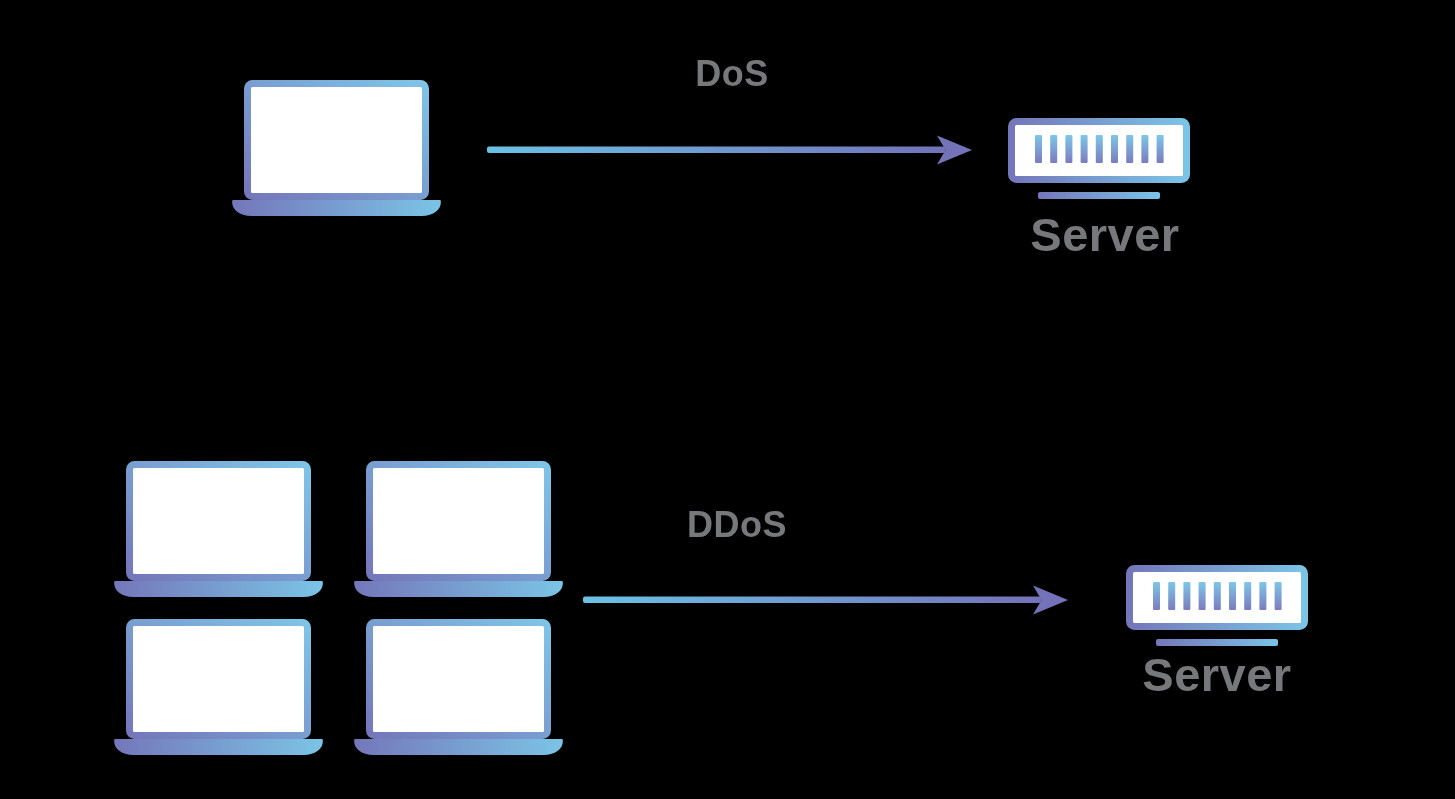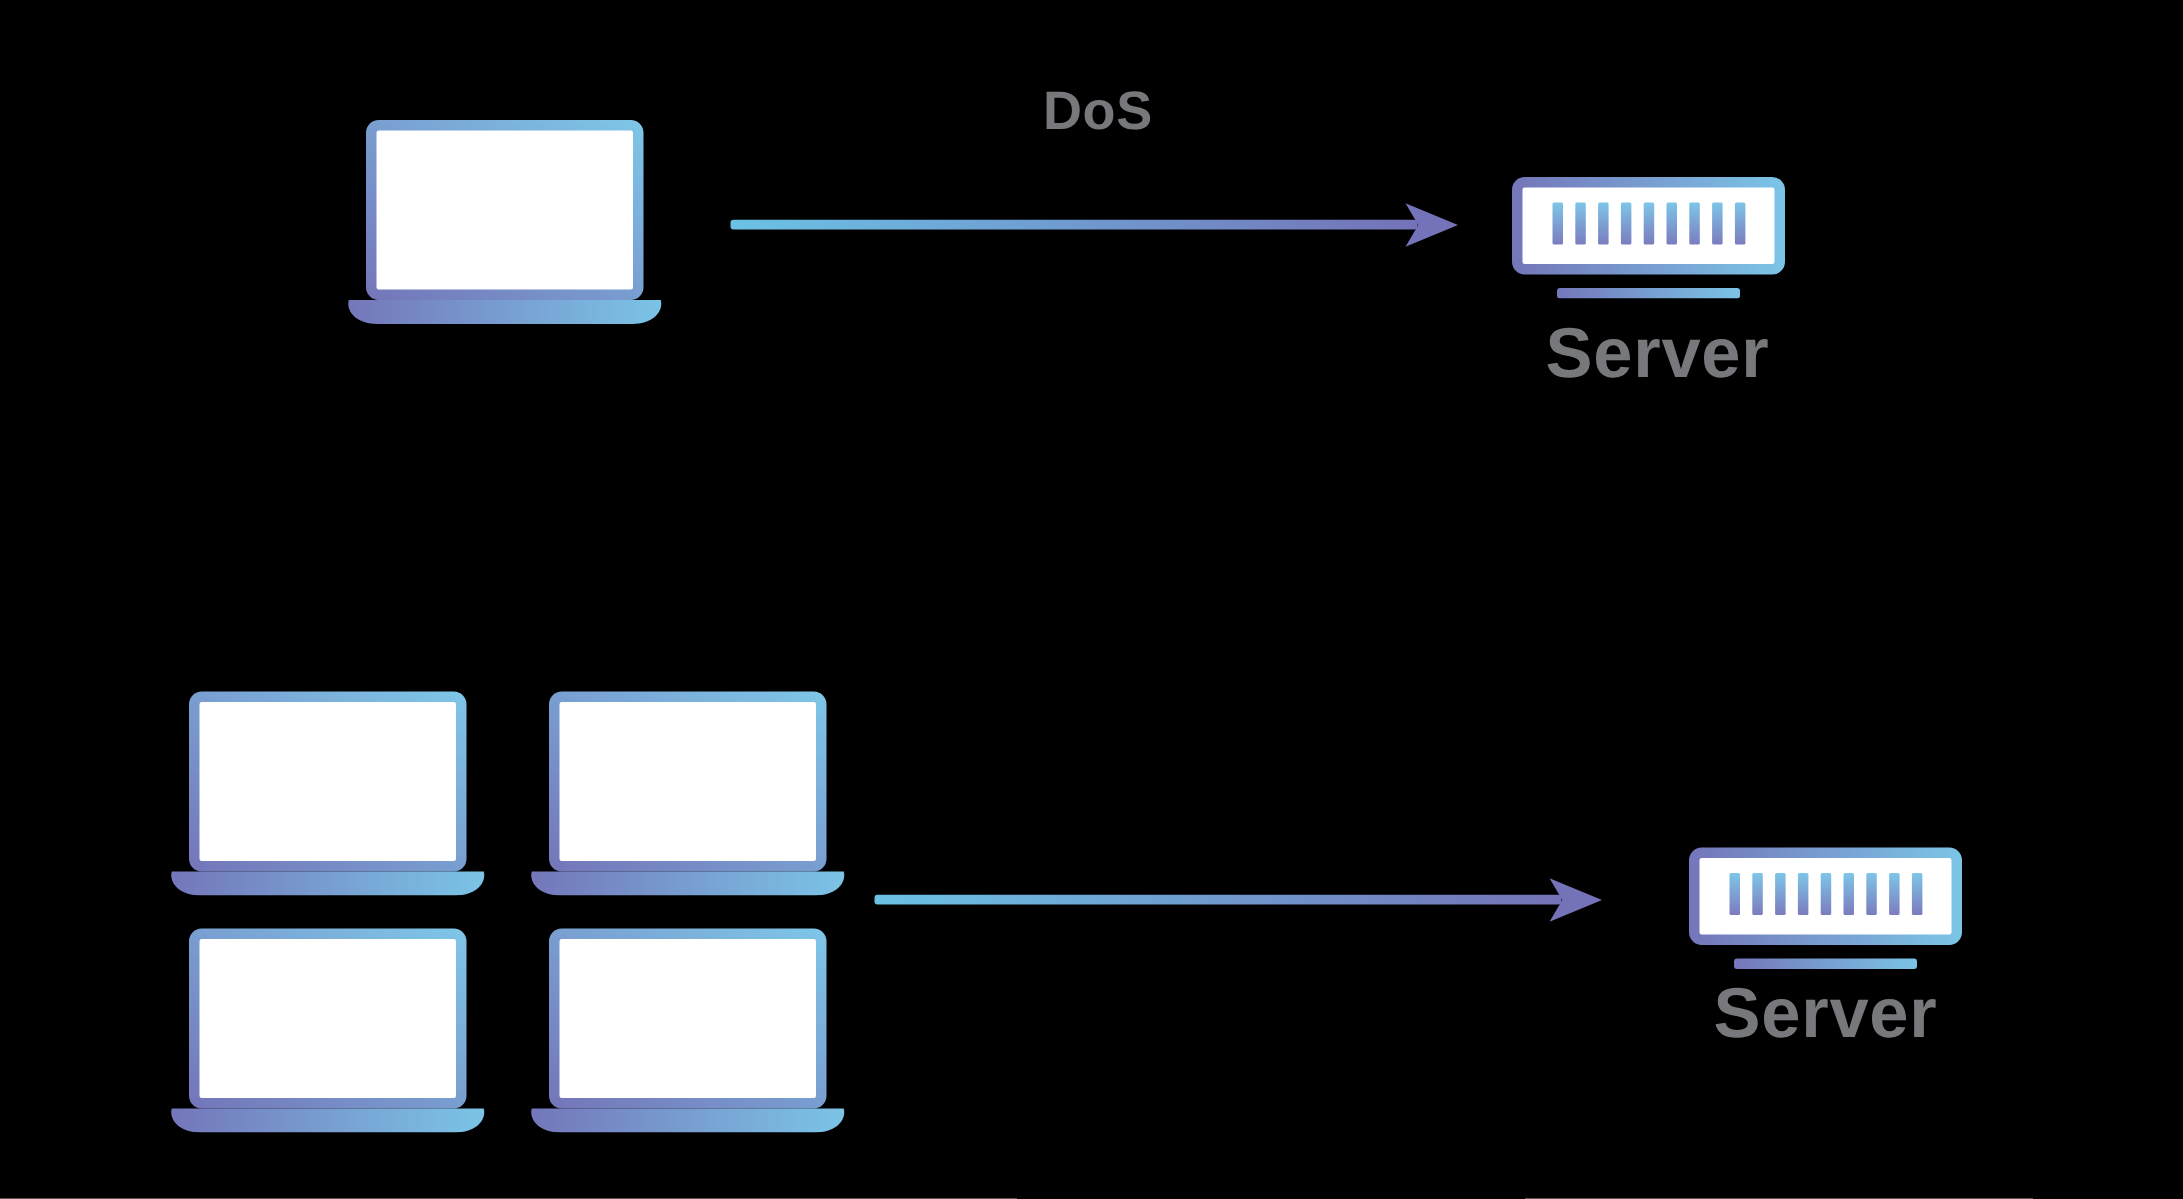--- a/index.html
+++ b/index.html
@@ -99,20 +99,21 @@
     </svg>
     <svg class="abs" style="left:112px;top:235px;" width="213" height="140" viewBox="0 0 213 140">
       <rect x="17.5" y="7.5" width="178" height="113" rx="5" fill="#ffffff" stroke="url(#grad-diag)" stroke-width="7"></rect>
       <path d="M2.5,124 H210.5 C212.5,131.5 205.5,140 191.5,140 H21.5 C7.5,140 0.5,131.5 2.5,124 Z" fill="url(#grad-h)"></path>
     </svg>
     <svg class="abs" style="left:352px;top:235px;" width="213" height="140" viewBox="0 0 213 140">
       <rect x="17.5" y="7.5" width="178" height="113" rx="5" fill="#ffffff" stroke="url(#grad-diag)" stroke-width="7"></rect>
       <path d="M2.5,124 H210.5 C212.5,131.5 205.5,140 191.5,140 H21.5 C7.5,140 0.5,131.5 2.5,124 Z" fill="url(#grad-h)"></path>
     </svg>
 
+    <div class="label attack-label" style="left:637px;top:127px;">DDoS</div>
 
     <svg class="abs" style="left:582px;top:203px;" width="487" height="34" viewBox="0 0 487 34">
       <rect x="1" y="13.5" width="458" height="6.5" rx="2" fill="url(#grad-arrow)"></rect>
       <path d="M451,2.5 L486,17 L451,31.5 L459.5,17 Z" fill="#7472B8"></path>
     </svg>
 
     <svg class="abs" style="left:1122px;top:181px;" width="190" height="85" viewBox="0 0 190 85">
       <rect x="7.5" y="7.5" width="175" height="58" rx="5" fill="#ffffff" stroke="url(#grad-h)" stroke-width="7"></rect>
       <rect x="31" y="21" width="7" height="28" rx="1" fill="url(#grad-v)"></rect>
       <rect x="46.2" y="21" width="7" height="28" rx="1" fill="url(#grad-v)"></rect>

